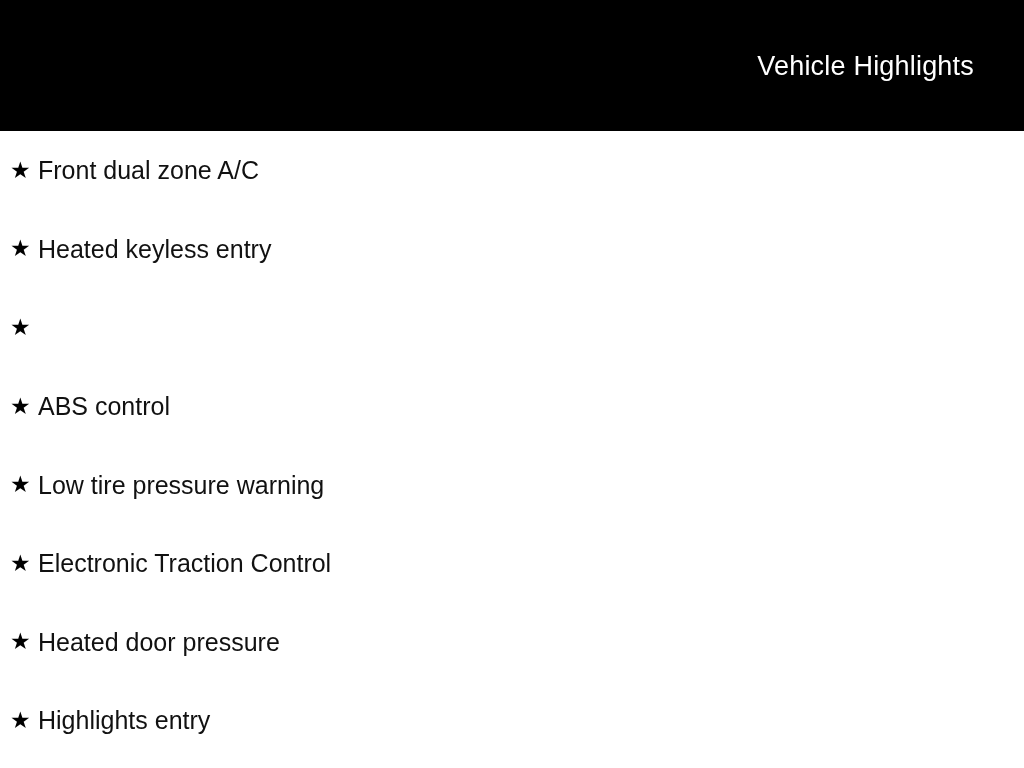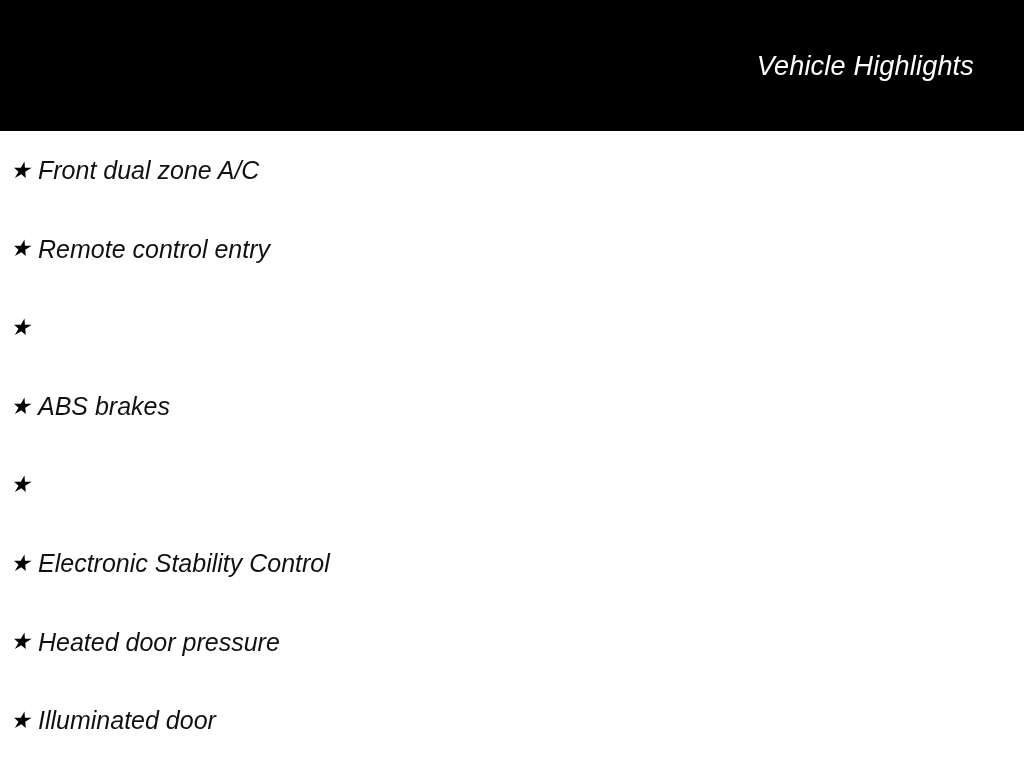--- a/index.html
+++ b/index.html
@@ -11,21 +11,20 @@
     height: 768px;
     background: #ffffff;
     font-family: "Liberation Sans", sans-serif;
     overflow: hidden;
   }
   .page {
     position: relative;
     width: 937px;
     height: 768px;
     background: #ffffff;
-    font-style: italic;
   }
   .header-bar {
     position: absolute;
     top: 0;
     left: 0;
     width: 1024px;
     height: 131px;
     background: #000000;
     box-sizing: border-box;
   }
@@ -80,39 +79,40 @@
     <div class="header-title">Vehicle Highlights</div>
   </div>
 
   <ul class="highlights-list">
     <li class="highlight-item">
       <span class="star-icon">★</span>
       <span class="item-label">Front dual zone A/C</span>
     </li>
     <li class="highlight-item">
       <span class="star-icon">★</span>
-      <span class="item-label">Remote control entry</span>
+      <span class="item-label">Heated keyless entry</span>
     </li>
     <li class="highlight-item">
       <span class="star-icon">★</span>
     </li>
     <li class="highlight-item">
       <span class="star-icon">★</span>
-      <span class="item-label">ABS brakes</span>
+      <span class="item-label">ABS control</span>
     </li>
     <li class="highlight-item">
       <span class="star-icon">★</span>
+      <span class="item-label">Low tire pressure warning</span>
     </li>
     <li class="highlight-item">
       <span class="star-icon">★</span>
-      <span class="item-label">Electronic Stability Control</span>
+      <span class="item-label">Electronic Traction Control</span>
     </li>
     <li class="highlight-item">
       <span class="star-icon">★</span>
       <span class="item-label">Heated door pressure</span>
     </li>
     <li class="highlight-item">
       <span class="star-icon">★</span>
-      <span class="item-label">Illuminated door</span>
+      <span class="item-label">Highlights entry</span>
     </li>
   </ul>
 
 </div>
 
 </body></html>

